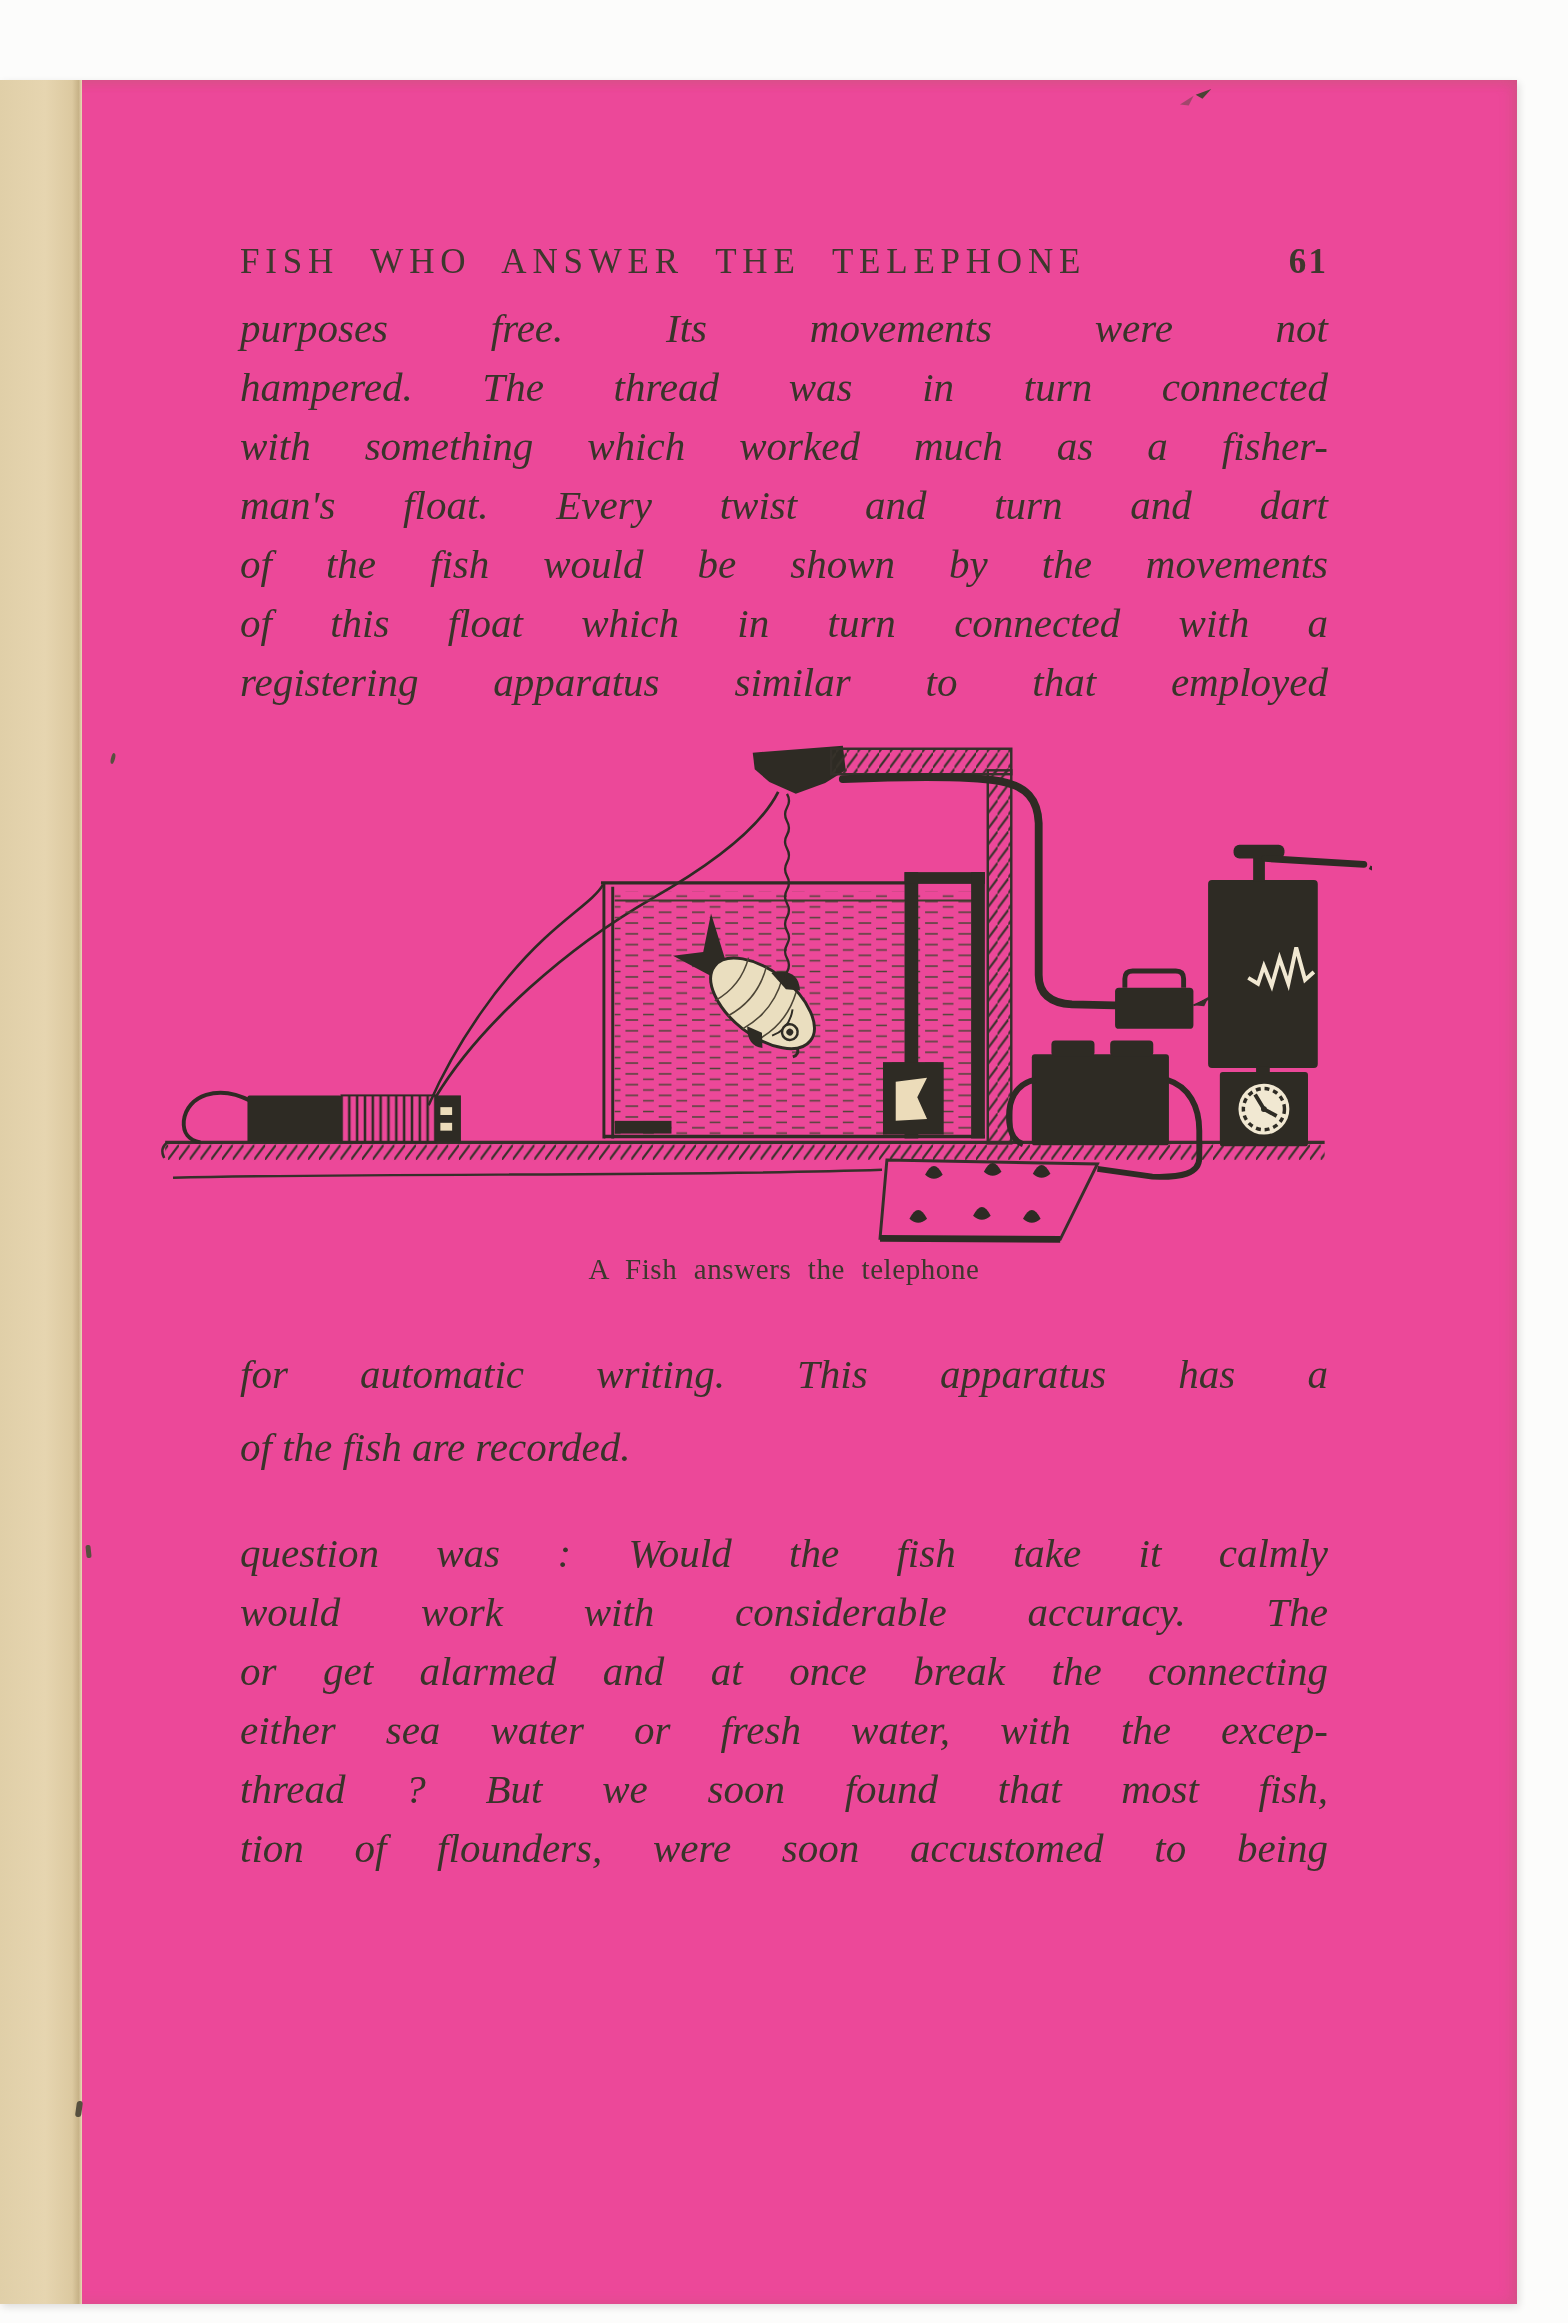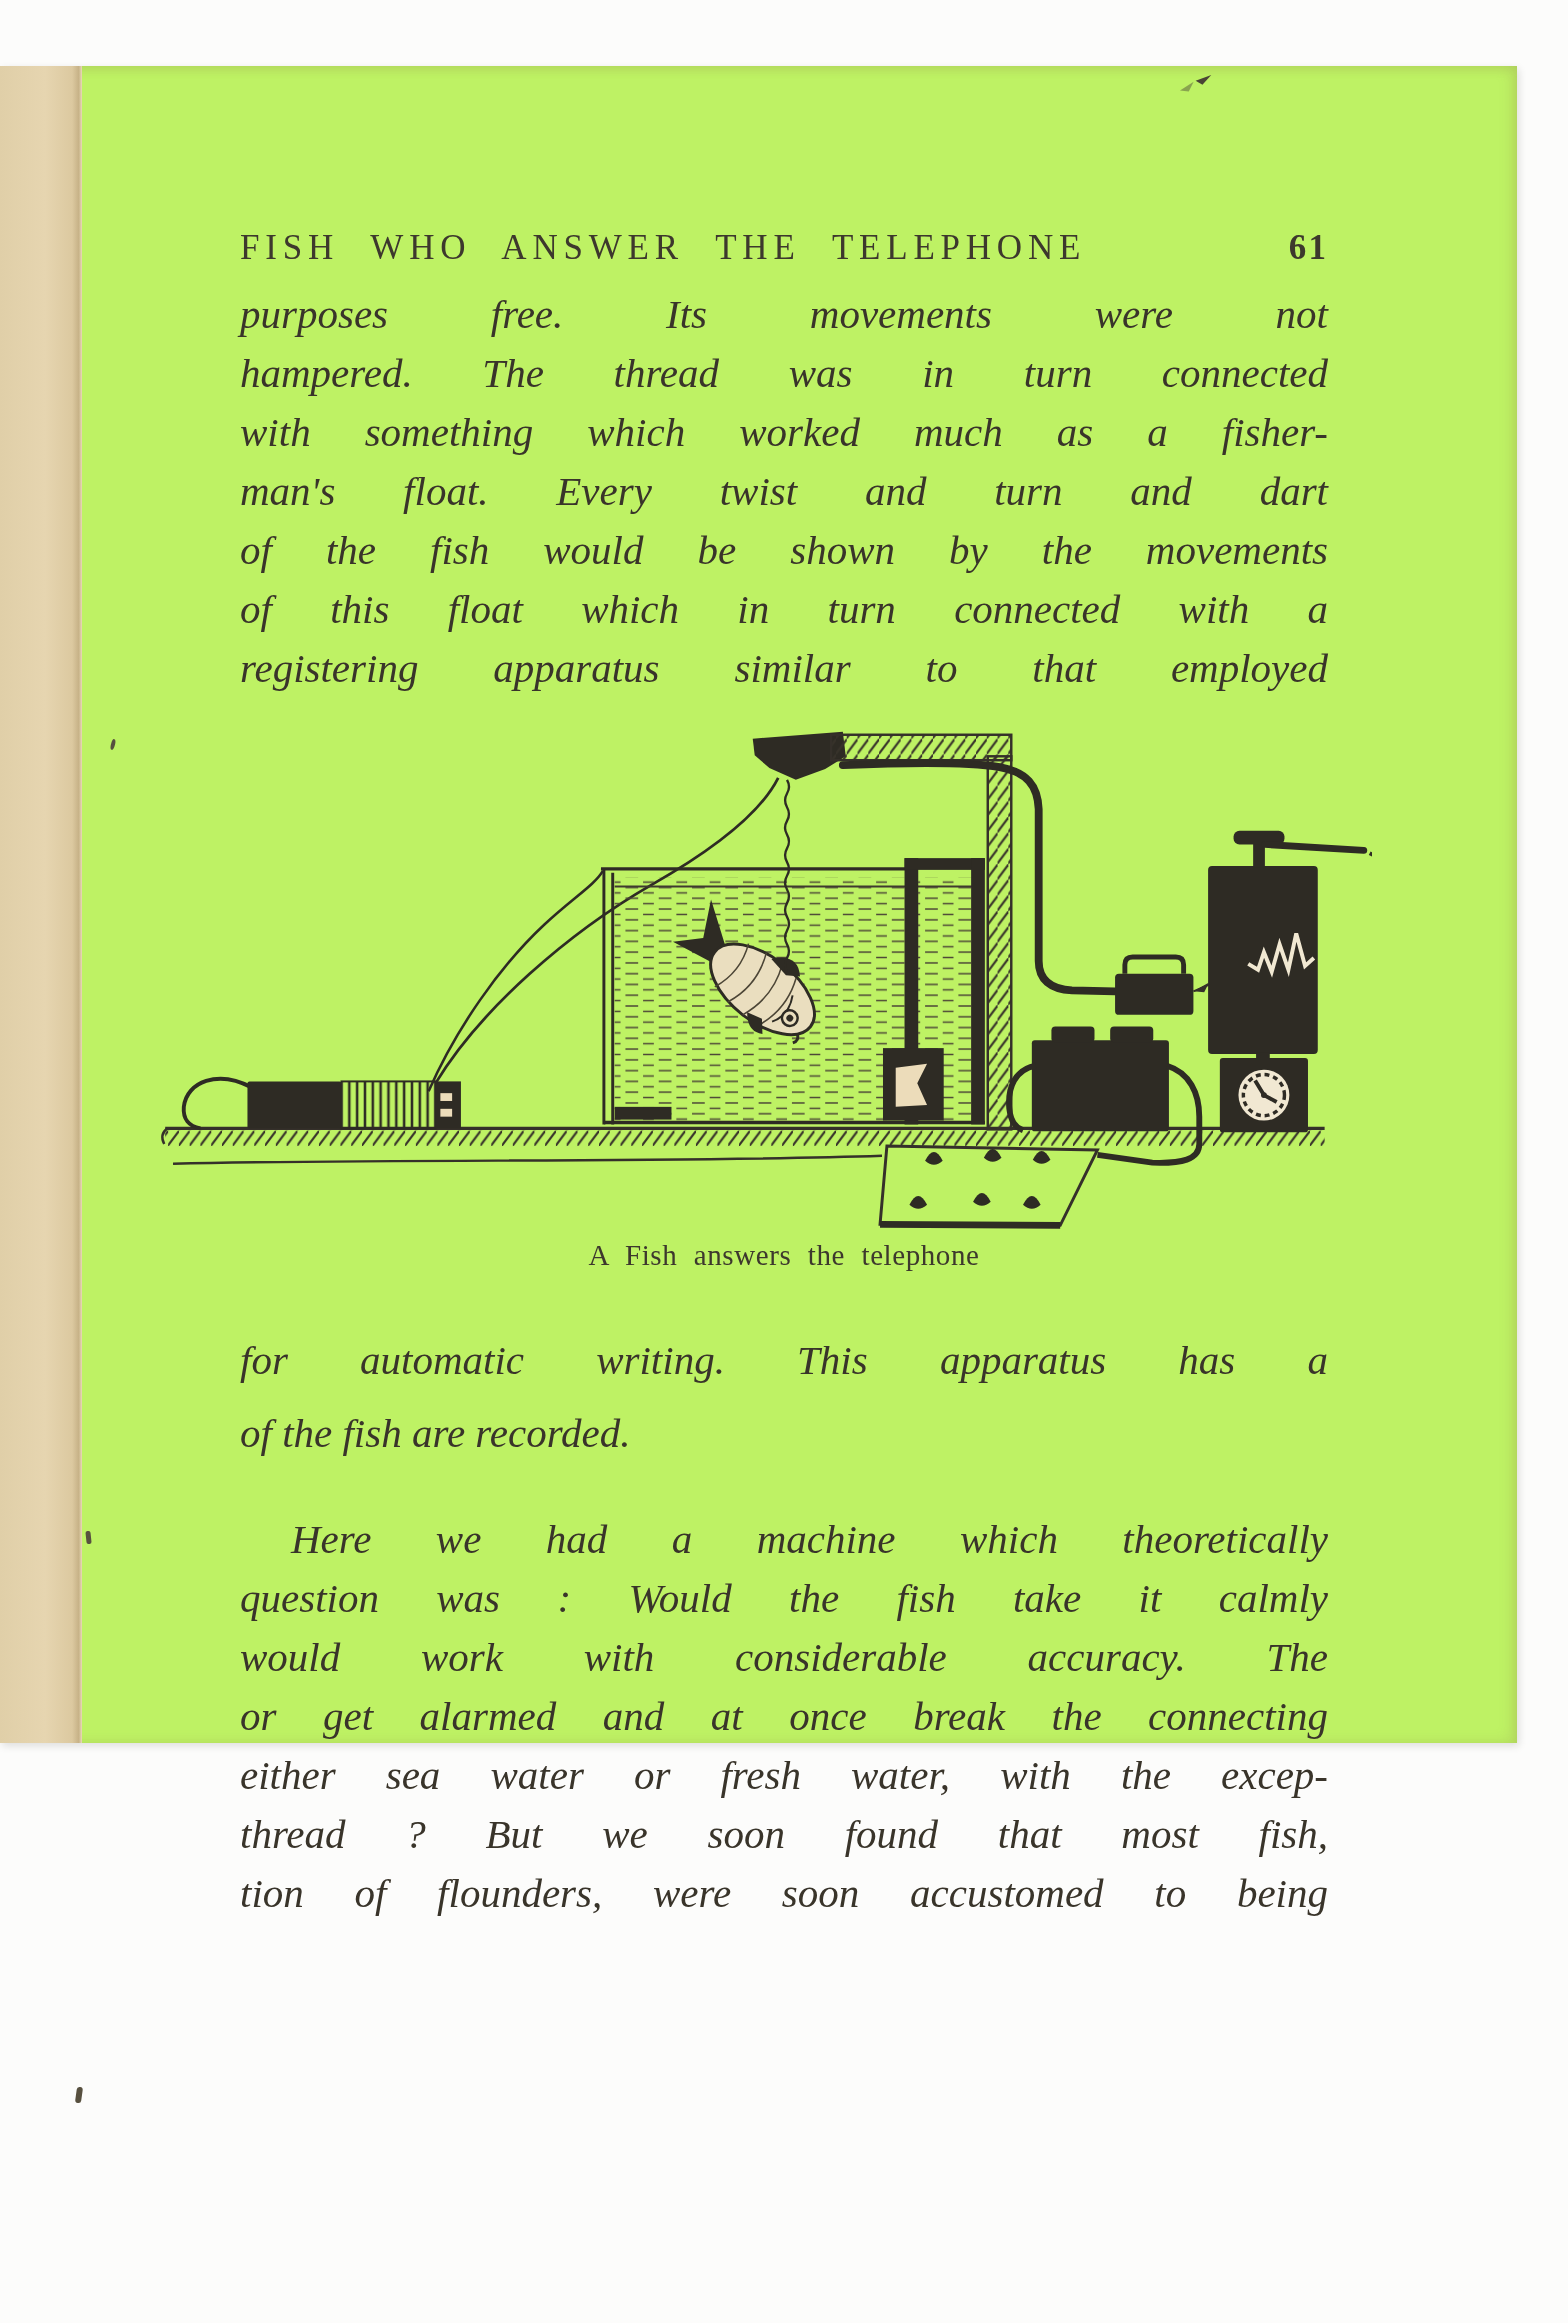--- a/index.html
+++ b/index.html
@@ -2,22 +2,22 @@
 <html><head>
 <meta charset="utf-8">
 <style>
   html,body{margin:0;padding:0;}
   body{
     width:1568px;height:2324px;position:relative;
     background:#fcfcfb;overflow:hidden;
     font-family:"Liberation Serif", serif;
   }
   .page{
-    position:absolute;left:0;top:66px;width:1517px;height:1677px;
-    background:#bef264;
+    position:absolute;left:0;top:80px;width:1517px;height:2224px;
+    background:#ec4899;
     box-shadow:inset -4.9px 0 13.7px rgba(135,110,70,.18), inset 0 3.9px 9.8px rgba(150,125,85,.12), 2px 2.9px 7.8px rgba(0,0,0,.12);
   }
   .gutter{
     position:absolute;left:0;top:0;width:82px;height:100%;
     background:linear-gradient(90deg,#e0cfa8 0%,#e6d5b0 55%,#dcc9a0 88%,#c7b287 96%,#e9d9b6 100%);
   }
   .pagebody{position:absolute;left:0;top:0;width:100%;height:100%;}
   .col{position:absolute;left:240px;width:1088px;color:#39342a;}
   .running-head{
     top:162px;display:flex;justify-content:space-between;align-items:baseline;
@@ -195,21 +195,20 @@
     <div class="col figure-caption">
       <span>A Fish answers the telephone</span>
     </div>
 
     <div class="col para p2">
       <div class="tline">for automatic writing. This apparatus has a</div>
       <div class="tline end">of the fish are recorded.</div>
     </div>
 
     <div class="col para p3">
-      <div class="tline indent">Here we had a machine which theoretically</div>
       <div class="tline">question was : Would the fish take it calmly</div>
       <div class="tline">would work with considerable accuracy. The</div>
       <div class="tline">or get alarmed and at once break the connecting</div>
       <div class="tline">either sea water or fresh water, with the excep-</div>
       <div class="tline">thread ? But we soon found that most fish,</div>
       <div class="tline">tion of flounders, were soon accustomed to being</div>
     </div>
 
   </div>
 </div>

